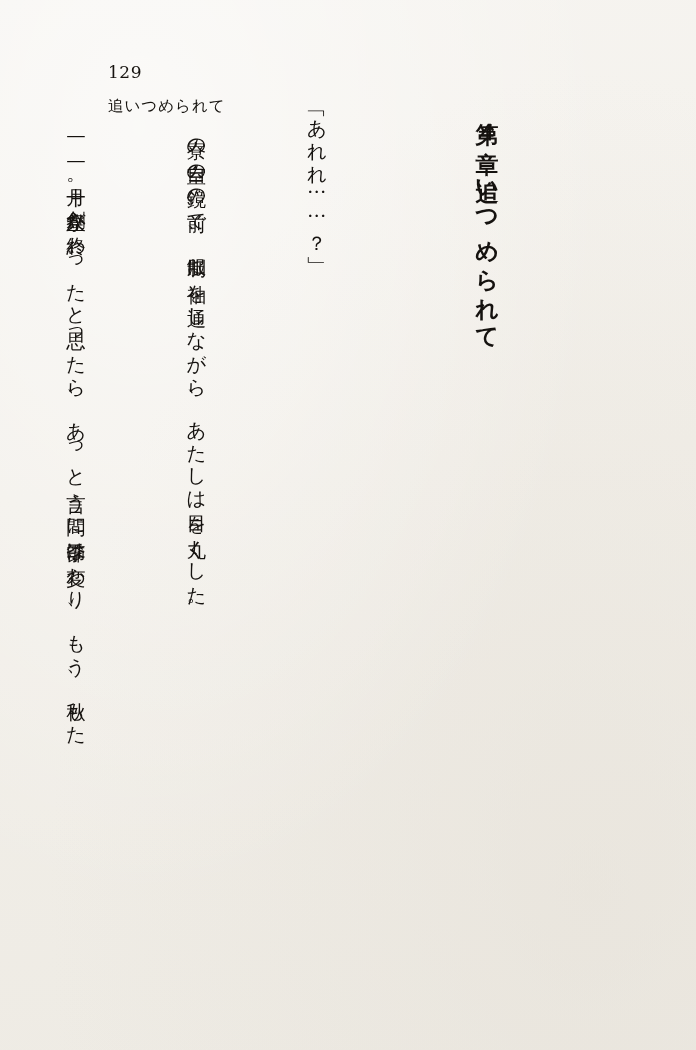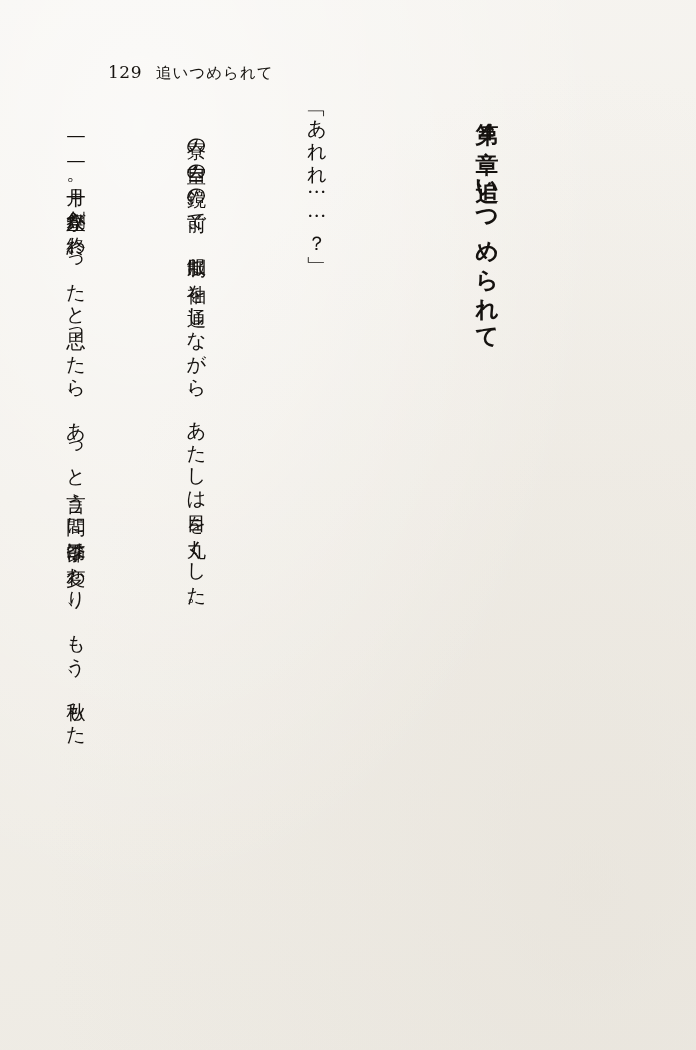--- a/index.html
+++ b/index.html
@@ -32,20 +32,21 @@
   .running-head {
     position: absolute;
     top: 62px;
     left: 108px;
     display: flex;
     align-items: baseline;
     gap: 14px;
     font-size: 16.5px;
     letter-spacing: 0.5px;
     color: #16130f;
+    flex-direction: column;
   }
   .running-head .folio {
     font-family: "DejaVu Serif", "Liberation Serif", serif;
     font-size: 17px;
   }
   .running-head .head-title {
     font-family: Liberation Serif, serif;
     font-size: 15.5px;
     letter-spacing: 1px;
   }

